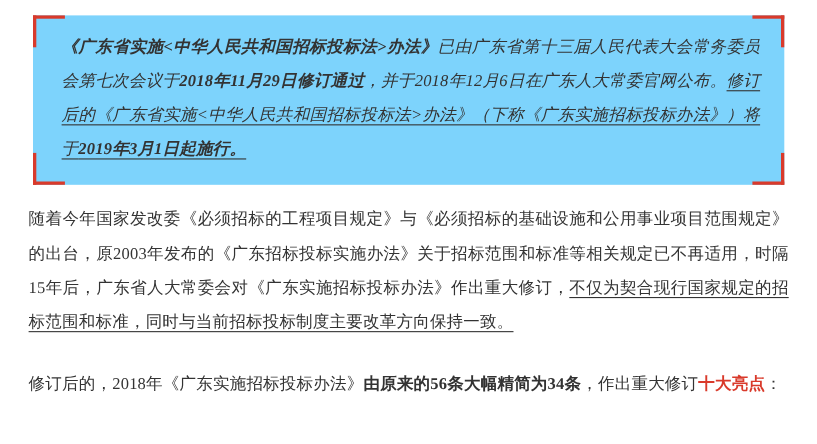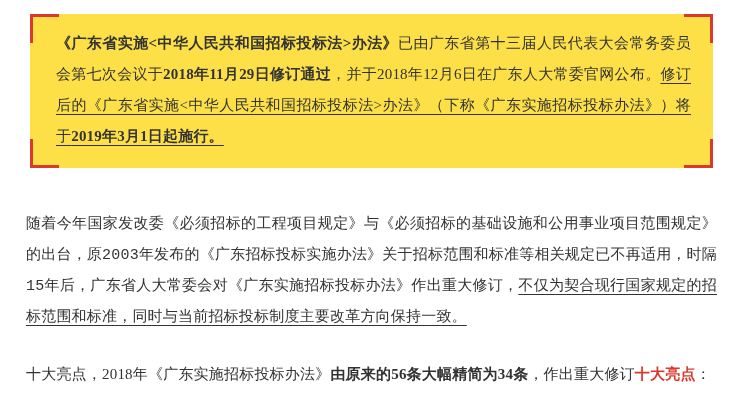--- a/index.html
+++ b/index.html
@@ -20,22 +20,23 @@
     height: 404px;
     box-sizing: border-box;
     padding: 0 22px;
   }
 
   
   .quote-wrap {
     position: relative;
     margin: 14px 8px 0 8px;
     padding: 14px 22px 16px 26px;
-    background: #fde047;
+    background: #7dd3fc;
     box-sizing: border-box;
+    font-style: italic;
   }
   .quote-wrap .corner {
     position: absolute;
     width: 26px;
     height: 26px;
     pointer-events: none;
   }
   .corner.tl { top: 0; left: 0; border-top: 3px solid #d93a2b; border-left: 3px solid #d93a2b; }
   .corner.tr { top: 0; right: 0; border-top: 3px solid #d93a2b; border-right: 3px solid #d93a2b; }
   .corner.bl { bottom: 0; left: 0; border-bottom: 3px solid #d93a2b; border-left: 3px solid #d93a2b; }
@@ -51,21 +52,21 @@
 
   .para {
     font-size: 15px;
     line-height: 31px;
     color: #333333;
     text-align: justify;
     letter-spacing: 0.2px;
     margin: 0;
     padding: 0 4px;
   }
-  .para.p1 { margin-top: 41px; font-family: Liberation Mono, monospace; }
+  .para.p1 { margin-top: 17px; }
   .para.p2 { margin-top: 26px; }
 
   .b { font-weight: bold; }
   .u { text-decoration: underline; text-underline-position: under; }
   .red { color: #d93a2b; font-weight: bold; }
   .bu { font-weight: bold; text-decoration: underline; text-underline-position: under; }
 </style>
 </head>
 <body>
 
@@ -80,16 +81,16 @@
     <div class="quote-text">
       <span class="b">《广东省实施&lt;中华人民共和国招标投标法&gt;办法》</span><span>已由广东省第十三届人民代表大会常务委员会第七次会议于</span><span class="b">2018年11月29日修订通过</span><span>，并于2018年12月6日在广东人大常委官网公布。</span><span class="u">修订后的《广东省实施&lt;中华人民共和国招标投标法&gt;办法》（下称《广东实施招标投标办法》）将于</span><span class="bu">2019年3月1日起施行。</span>
     </div>
   </div>
 
   <p class="para p1">
     <span>随着今年国家发改委《必须招标的工程项目规定》与《必须招标的基础设施和公用事业项目范围规定》的出台，原2003年发布的《广东招标投标实施办法》关于招标范围和标准等相关规定已不再适用，时隔15年后，广东省人大常委会对《广东实施招标投标办法》作出重大修订，</span><span class="u">不仅为契合现行国家规定的招标范围和标准，同时与当前招标投标制度主要改革方向保持一致。</span>
   </p>
 
   <p class="para p2">
-    <span>十大亮点，2018年《广东实施招标投标办法》</span><span class="b">由原来的56条大幅精简为34条</span><span>，作出重大修订</span><span class="red">十大亮点</span><span>：</span>
+    <span>修订后的，2018年《广东实施招标投标办法》</span><span class="b">由原来的56条大幅精简为34条</span><span>，作出重大修订</span><span class="red">十大亮点</span><span>：</span>
   </p>
 
 </div>
 
 </body></html>

